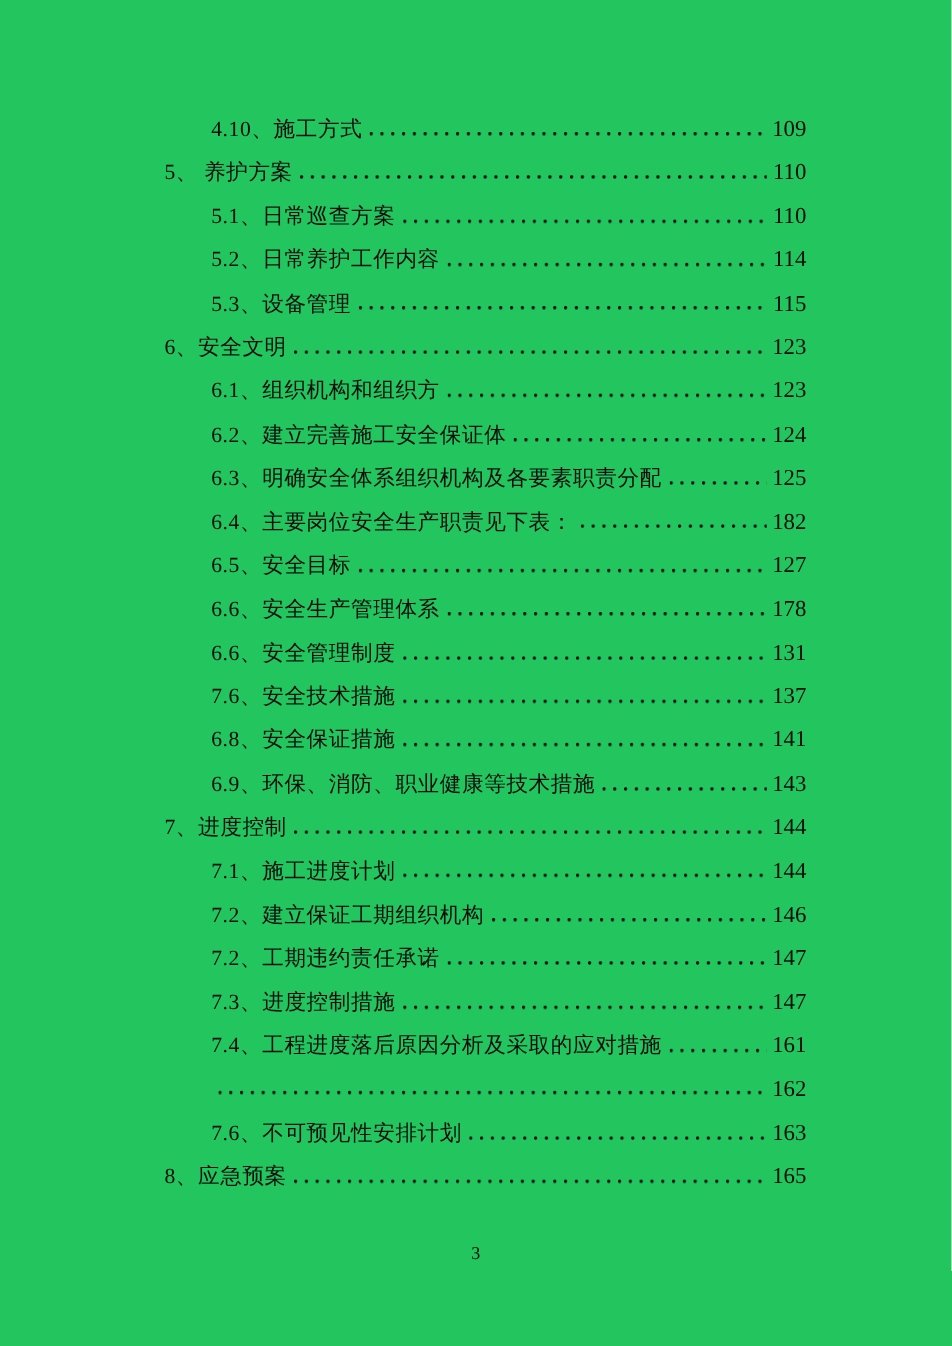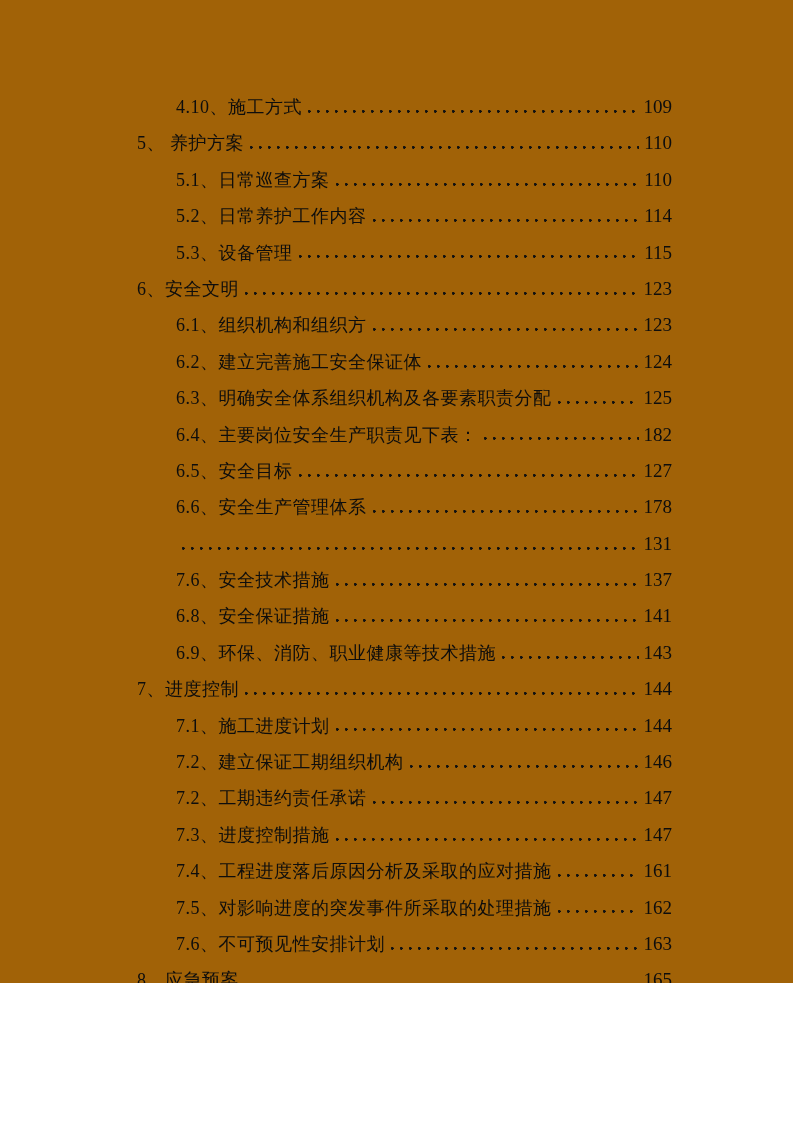--- a/index.html
+++ b/index.html
@@ -3,22 +3,22 @@
 <meta charset="utf-8">
 <style>
   html, body {
     margin: 0;
     padding: 0;
     background: #ffffff;
   }
   .doc-page {
     position: relative;
     width: 793px;
-    height: 983px;
-    background: #a16207;
+    height: 1122px;
+    background: #22c55e;
     overflow: hidden;
     font-family: "Liberation Serif", "DejaVu Serif", serif;
     color: #0d0d0d;
   }
   .toc-list {
     position: absolute;
     top: 89px;
     left: 0;
     right: 0;
     padding-left: 137px;
@@ -123,20 +123,21 @@
     <span class="toc-label">6.5、安全目标</span>
     <span class="toc-dots"></span>
     <span class="toc-page">127</span>
   </div>
       <div class="toc-row level-2">
     <span class="toc-label">6.6、安全生产管理体系</span>
     <span class="toc-dots"></span>
     <span class="toc-page">178</span>
   </div>
       <div class="toc-row level-2">
+    <span class="toc-label">6.6、安全管理制度</span>
     <span class="toc-dots"></span>
     <span class="toc-page">131</span>
   </div>
       <div class="toc-row level-2">
     <span class="toc-label">7.6、安全技术措施</span>
     <span class="toc-dots"></span>
     <span class="toc-page">137</span>
   </div>
       <div class="toc-row level-2">
     <span class="toc-label">6.8、安全保证措施</span>
@@ -172,21 +173,20 @@
     <span class="toc-label">7.3、进度控制措施</span>
     <span class="toc-dots"></span>
     <span class="toc-page">147</span>
   </div>
       <div class="toc-row level-2">
     <span class="toc-label">7.4、工程进度落后原因分析及采取的应对措施</span>
     <span class="toc-dots"></span>
     <span class="toc-page">161</span>
   </div>
       <div class="toc-row level-2">
-    <span class="toc-label">7.5、对影响进度的突发事件所采取的处理措施</span>
     <span class="toc-dots"></span>
     <span class="toc-page">162</span>
   </div>
       <div class="toc-row level-2">
     <span class="toc-label">7.6、不可预见性安排计划</span>
     <span class="toc-dots"></span>
     <span class="toc-page">163</span>
   </div>
       <div class="toc-row level-1">
     <span class="toc-label">8、应急预案</span>

